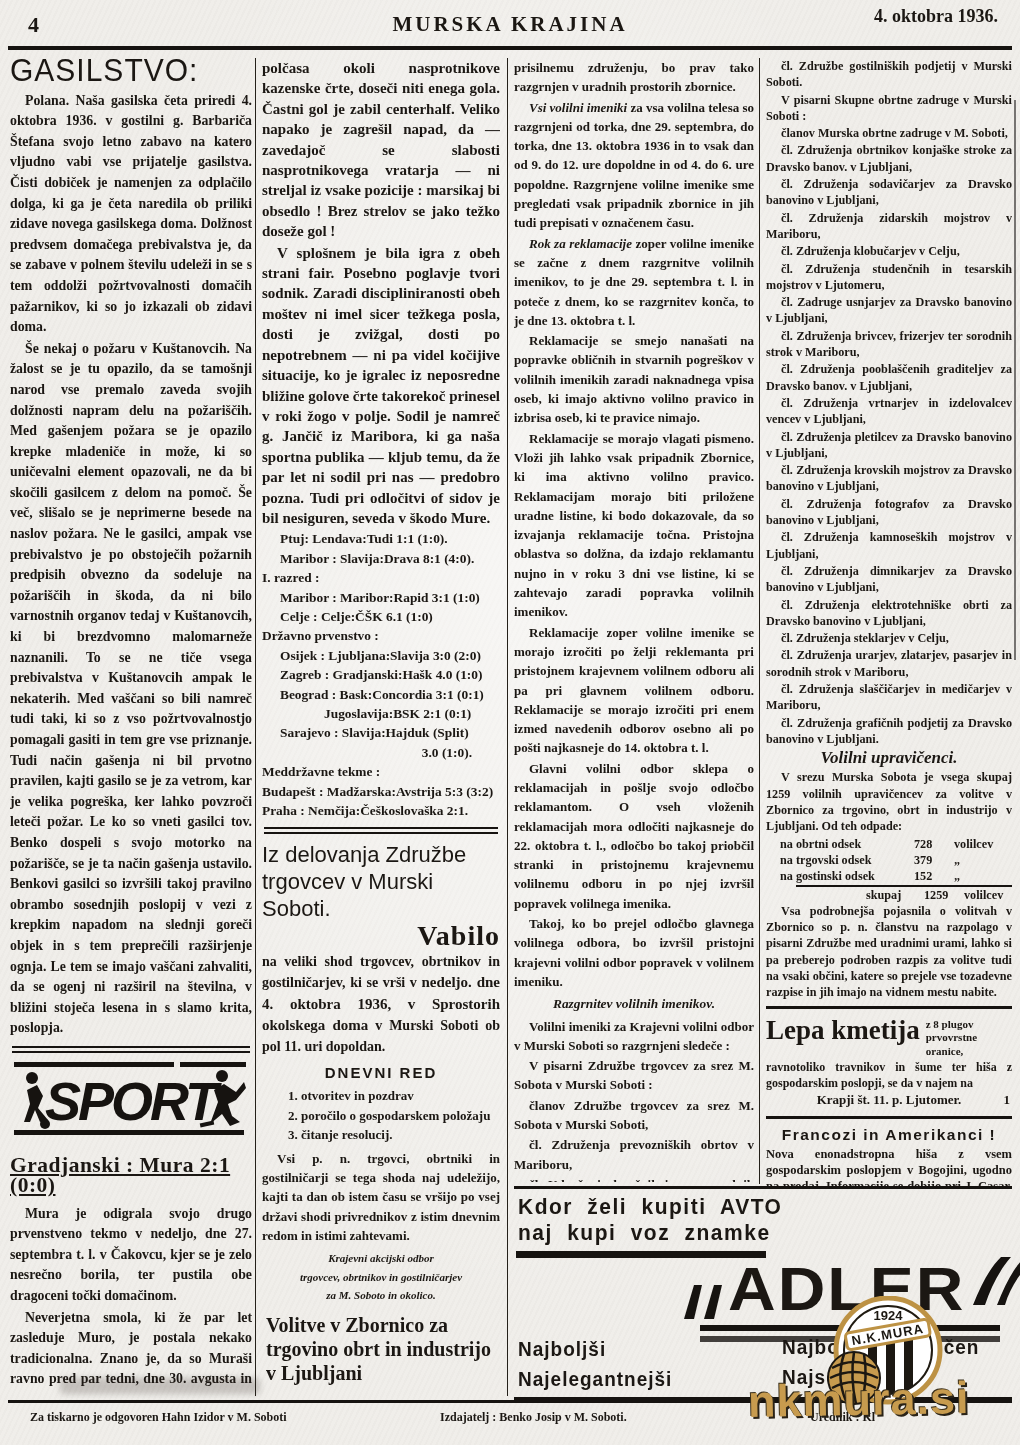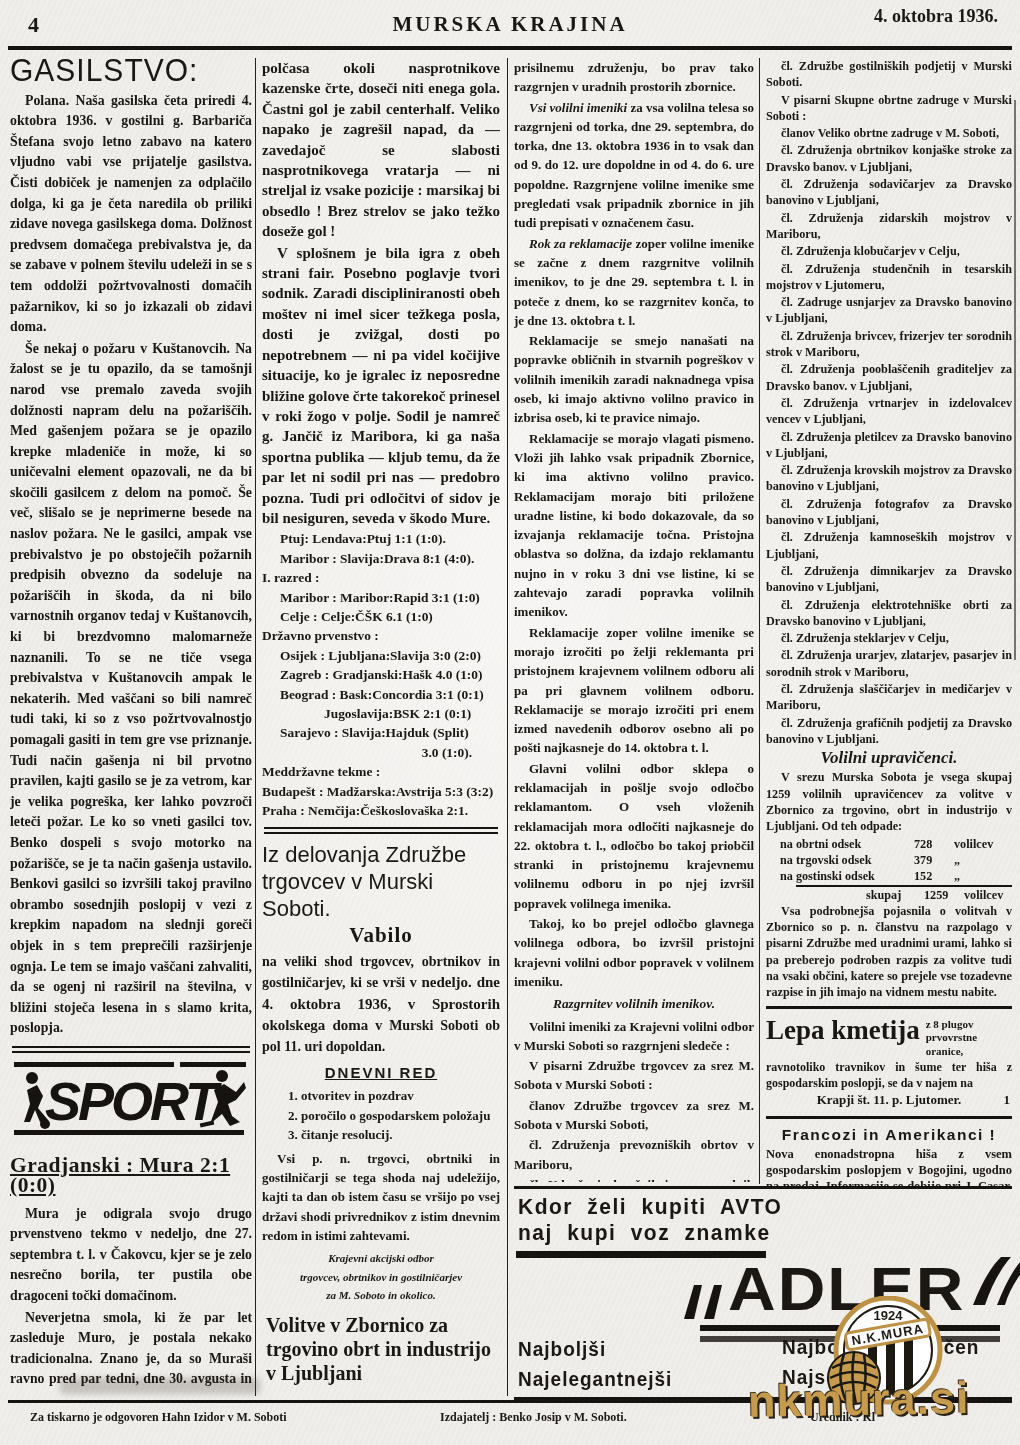--- a/index.html
+++ b/index.html
@@ -30,24 +30,24 @@
   .match-headline{font-size:21.5px;text-align:left;margin:4px 0 8px;letter-spacing:.5px;text-decoration:underline;}
   
   #col2{left:262px;width:238px;height:1338px;font-size:13px;line-height:19.2px;}
   .results{text-align:left;white-space:nowrap;font-size:13.4px;line-height:19.4px;}
   .results .res-line{padding-left:18px;}
   .res-label{padding-left:0;font-weight:bold;}
   #drzavno .res-line:nth-child(4){padding-left:62px;}
   #drzavno .res-line:nth-child(6){padding-left:0;text-align:right;padding-right:28px;}
   .flushlist .res-line{padding-left:0;}
   .zdruzba-heading{font-family:"Liberation Sans",sans-serif;font-weight:400;font-size:22px;line-height:27px;text-align:left;text-indent:0;margin:6px 0 4px;}
-  .vabilo-title{text-align:center;font-size:21px;margin:2px 0 6px;letter-spacing:1px;}
+  .vabilo-title{text-align:right;font-size:28px;margin:2px 0 6px;letter-spacing:1px;}
   .vabilo-intro{font-size:14px;line-height:20.5px;margin:0;}
   .vabilo-bold{font-size:15px;}
-  .dnevni-title{text-align:center;font-size:15px;letter-spacing:2px;margin:6px 0 4px;font-family:"Liberation Sans",sans-serif;text-decoration:underline;}
+  .dnevni-title{text-align:center;font-size:15px;letter-spacing:2px;margin:6px 0 4px;font-family:"Liberation Sans",sans-serif;}
   .dnevni-items .para{text-indent:0;padding-left:26px;margin:0;text-align:left;}
   .signature{text-align:center;font-style:italic;font-size:11px;line-height:18.6px;margin:4px 0;}
   .volitve-heading{text-align:left;font-size:20px;line-height:24px;margin:8px 4px 8px;}
   .dense{font-size:12.6px;line-height:17.5px;}
   
   #col3{left:514px;width:240px;height:1124px;font-size:13px;line-height:19.3px;}
   
   #col4{left:766px;width:246px;height:1128px;font-size:12.2px;line-height:16.3px;}
   .center-ital{text-align:center;font-style:italic;font-size:13.4px;margin:3px 0;}
   .odsek-row{display:flex;text-align:left;padding-left:14px;}
@@ -132,21 +132,21 @@
       <p class="para">Neverjetna smola, ki že par let zasleduje Muro, je postala nekako tradicionalna. Znano je, da so Muraši ravno pred par tedni, dne 30. avgusta in 6. septemra sigurno in z večjo gol razliko porazili Gradjanskega, izgubili so pa sedaj ravno važno prvenstveno tekmo.</p>
     </div>
 </div>
 
 <div id="col2" class="col">
   <div class="nofirst" style="font-size:15px;line-height:20.4px;">
       <p class="para">polčasa okoli nasprotnikove kazenske črte, doseči niti enega gola. Častni gol je zabil centerhalf. Veliko napako je zagrešil napad, da — zavedajoč se slabosti nasprotnikovega vratarja — ni streljal iz vsake pozicije : marsikaj bi obsedlo ! Brez strelov se jako težko doseže gol !</p>
       <p class="para">V splošnem je bila igra z obeh strani fair. Posebno poglavje tvori sodnik. Zaradi discipliniranosti obeh moštev ni imel sicer težkega posla, dosti je zvižgal, dosti po nepotrebnem — ni pa videl kočijive situacije, ko je igralec iz neposredne bližine golove črte takorekoč prinesel v roki žogo v polje. Sodil je namreč g. Jančič iz Maribora, ki ga naša sportna publika — kljub temu, da že par let ni sodil pri nas — predobro pozna. Tudi pri odločitvi of sidov je bil nesiguren, seveda v škodo Mure.</p>
     </div>
   <div class="results">
-      <div class="res-line">Ptuj:  Lendava:Ptuj  1:1  (1:0).</div>
+      <div class="res-line">Ptuj:  Lendava:Tudi  1:1  (1:0).</div>
       <div class="res-line">Maribor :  Slavija:Drava  8:1  (4:0).</div>
     </div>
   <div class="results res-label">I. razred :</div>
   <div class="results">
       <div class="res-line">Maribor :  Maribor:Rapid  3:1  (1:0)</div>
       <div class="res-line">Celje :  Celje:ČŠK  6.1  (1:0)</div>
     </div>
   <div class="results res-label">Državno prvenstvo :</div>
   <div class="results" id="drzavno">
       <div class="res-line">Osijek :  Ljubljana:Slavija  3:0  (2:0)</div>
@@ -201,21 +201,21 @@
       <p class="para">članov Združbe trgovcev za srez M. Sobota v Murski Soboti,</p>
       <p class="para">čl. Združenja prevozniških obrtov v Mariboru,</p>
       <p class="para">čl. Udruženja bančnih in zavarovalnih zavodov za Dravsko banovino v Ljubljani,</p>
     </div>
 </div>
 
 <div id="col4" class="col">
   <div>
       <p class="para">čl. Združbe gostilniških podjetij v Murski Soboti.</p>
       <p class="para">V pisarni Skupne obrtne zadruge v Murski Soboti :</p>
-      <p class="para">članov Veliko obrtne zadruge v M. Soboti,</p>
+      <p class="para">članov Murska obrtne zadruge v M. Soboti,</p>
       <p class="para">čl. Združenja obrtnikov konjaške stroke za Dravsko banov. v Ljubljani,</p>
       <p class="para">čl. Združenja sodavičarjev za Dravsko banovino v Ljubljani,</p>
       <p class="para">čl. Združenja zidarskih mojstrov v Mariboru,</p>
       <p class="para">čl. Združenja klobučarjev v Celju,</p>
       <p class="para">čl. Združenja studenčnih in tesarskih mojstrov v Ljutomeru,</p>
       <p class="para">čl. Zadruge usnjarjev za Dravsko banovino v Ljubljani,</p>
       <p class="para">čl. Združenja brivcev, frizerjev ter sorodnih strok v Mariboru,</p>
       <p class="para">čl. Združenja pooblaščenih graditeljev za Dravsko banov. v Ljubljani,</p>
       <p class="para">čl. Združenja vrtnarjev in izdelovalcev vencev v Ljubljani,</p>
       <p class="para">čl. Združenja pletilcev za Dravsko banovino v Ljubljani,</p>

